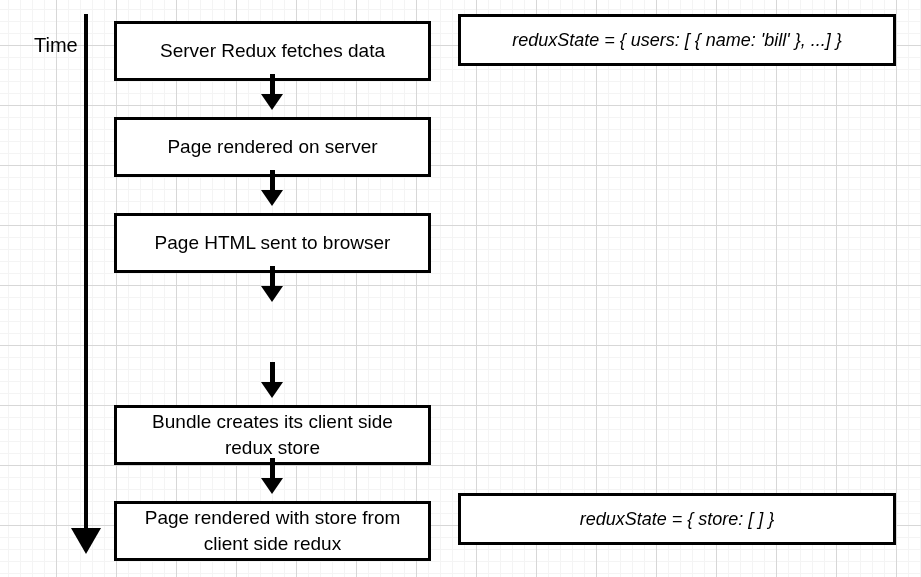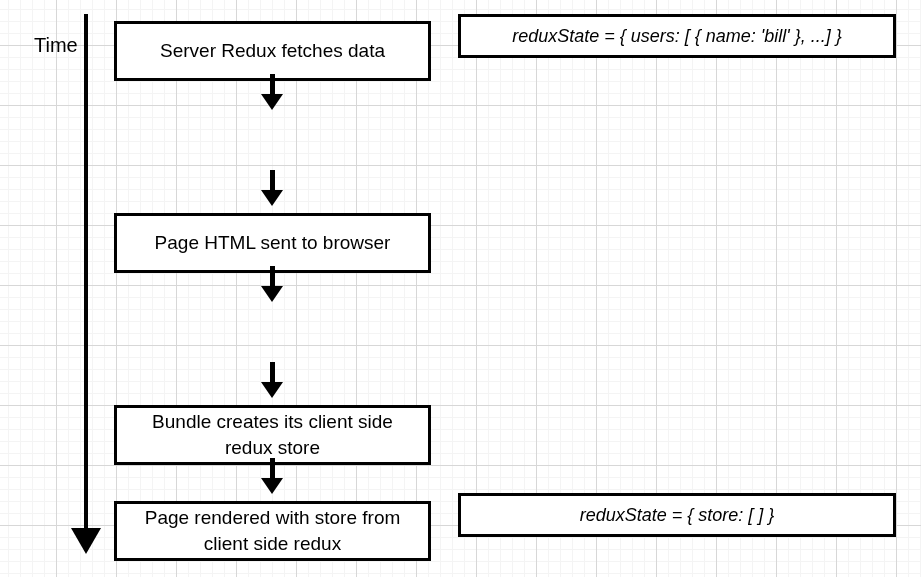--- a/index.html
+++ b/index.html
@@ -57,40 +57,41 @@
     position:absolute;left:270px;width:5px;height:20px;
     background:var(--stroke);
   }
   .conn-head{
     position:absolute;left:261px;width:0;height:0;
     border-left:11px solid transparent;
     border-right:11px solid transparent;
     border-top:16px solid var(--stroke);
   }
   .annotation{
-    position:absolute;left:458px;width:438px;height:44px;
+    position:absolute;left:458px;width:438px;height:52px;
     box-sizing:border-box;
     background:var(--fill);
     border:3px solid var(--stroke);
     display:flex;align-items:center;justify-content:center;
     text-align:left;
     font-size:18px;font-style:italic;
     white-space:nowrap;overflow:hidden;
   }
 </style>
 </head>
 <body>
 
 <div class="canvas">
 
   <div class="time-label">Time</div>
   <div class="time-line"></div>
   <div class="time-head"></div>
 
   <div class="node" style="top:14px">Server Redux fetches data</div>
+  <div class="node" style="top:110px">Page rendered on server</div>
   <div class="node" style="top:206px">Page HTML sent to browser</div>
   <div class="node" style="top:398px">Bundle creates its client side
 redux store</div>
   <div class="node" style="top:494px">Page rendered with store from
 client side redux</div>
 
   <div class="conn-line" style="top:74px"></div>
   <div class="conn-head" style="top:94px"></div>
   <div class="conn-line" style="top:170px"></div>
   <div class="conn-head" style="top:190px"></div>

